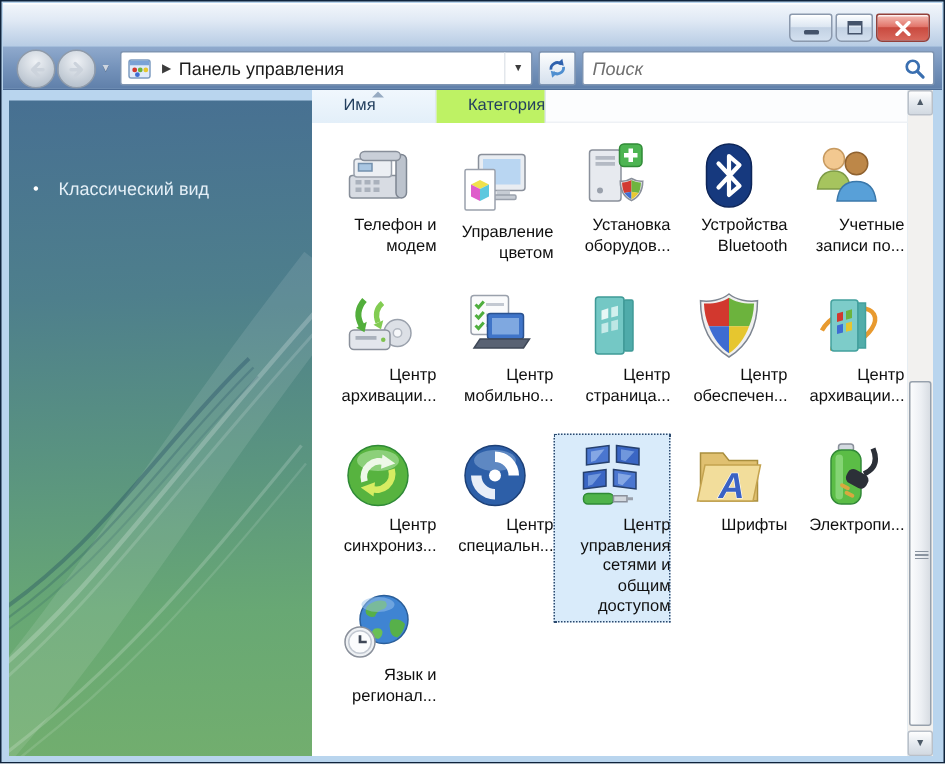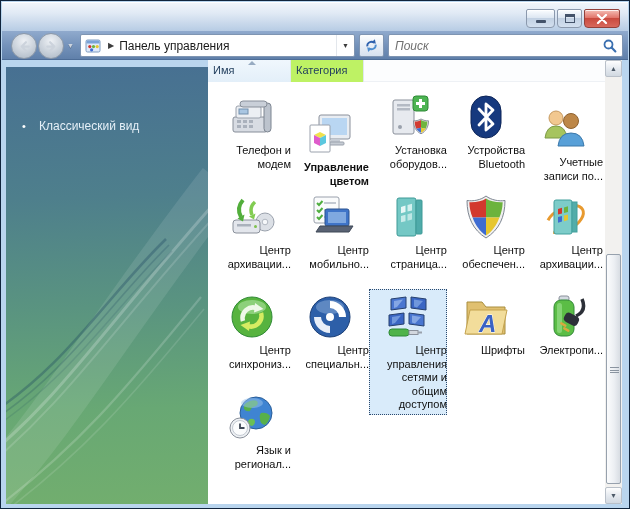--- a/index.html
+++ b/index.html
@@ -46,21 +46,21 @@
     background:linear-gradient(178deg,#477092 0%,#4e7f8c 30%,#5a9480 55%,#68a874 78%,#72ae6e 100%);}
   .sidebar svg.aurora{position:absolute;left:0;top:0;pointer-events:none;}
   .side-item{position:absolute;left:33px;width:152px;font-size:12px;line-height:16px;color:#d5e5ef;cursor:pointer;}
   .side-item.first{top:17px;}
   .side-item.second{top:51px;color:#e4eff7;}
   .side-bullet{position:absolute;left:16px;top:51px;color:#ffffff;font-size:11px;line-height:16px;}
 
   
   .main{position:absolute;left:207px;top:59px;width:397px;height:444px;background:#ffffff;overflow:hidden;}
   .colheaders{position:absolute;left:0;top:0;right:0;height:22px;background:#fcfdfe;border-bottom:1px solid #eef1f5;display:flex;}
-  .colcell{height:22px;font-size:11px;color:#24405f;padding:4px 0 0 5px;border-right:1px solid #dfe7ef;position:relative;cursor:pointer;}
+  .colcell{height:22px;font-size:11px;color:#24405f;padding:4px 0 0 21px;border-right:1px solid #dfe7ef;position:relative;cursor:pointer;}
   .colcell.sorted{width:83px;background:linear-gradient(#f0f7fd,#e3eff9);}
   .colcell.plain{width:73px;background:#bef264;}
   .sortarrow{position:absolute;top:1px;left:40px;width:0;height:0;border-left:4px solid transparent;border-right:4px solid transparent;border-bottom:4px solid #97abc2;}
   .grid{position:absolute;left:5px;top:29px;right:0;bottom:0;}
   .tile{position:absolute;width:78px;text-align:right;cursor:pointer;padding-top:2px;}
   .tile .ticon{display:block;width:48px;height:48px;margin:2px auto 3px auto;}
   .tile .ticon svg{width:48px;height:48px;display:block;}
   .tile .tlabel{font-size:11px;line-height:13.5px;color:#0f0f0f;}
   .tile.selected{background:#d9ebfa;outline:1px dotted #2c4a6e;outline-offset:-1px;padding-bottom:3px;}
 
@@ -181,21 +181,21 @@
               <rect x="21" y="32" width="4" height="3" fill="#aab1bc"></rect>
               <rect x="36" y="10" width="7" height="29" rx="3.5" fill="#bcc3cd" stroke="#7d8591"></rect>
               <rect x="12" y="8" width="27" height="6" rx="3" fill="#c9cfd8" stroke="#878e99"></rect>
             </svg>
           </span>
           <div class="tlabel">
             <div>Телефон и</div>
             <div>модем</div>
           </div>
         </div>
-        <div class="tile" style="left: 78px; top: 17px; font-weight: bold;">
+        <div class="tile" style="left: 78px; top: 5px;">
           <span class="ticon">
             <svg viewBox="0 0 48 48">
               <rect x="13" y="5" width="31" height="24" rx="2" fill="#e9edf2" stroke="#8a909b"></rect>
               <rect x="16" y="8" width="25" height="17" fill="#b9d6f2"></rect>
               <rect x="25" y="29" width="9" height="3" fill="#c6ccd4"></rect>
               <rect x="21" y="32" width="17" height="3" rx="1" fill="#c6ccd4" stroke="#9aa1ac"></rect>
               <rect x="4" y="15" width="20" height="27" rx="1" fill="#ffffff" stroke="#9aa1ac"></rect>
               <polygon points="8,25 14,22 20,25 14,28" fill="#f0e14c"></polygon>
               <polygon points="8,25 14,28 14,36 8,33" fill="#df5ccb"></polygon>
               <polygon points="20,25 14,28 14,36 20,33" fill="#5cc8df"></polygon>
@@ -233,21 +233,21 @@
             <svg viewBox="0 0 48 48">
               <rect x="9" y="3" width="30" height="42" rx="15" fill="#16397e" stroke="#0d2558"></rect>
               <path d="M17 16 L31 31 L24 37 L24 11 L31 17 L17 32" fill="none" stroke="#ffffff" stroke-width="2.8" stroke-linecap="round" stroke-linejoin="round"></path>
             </svg>
           </span>
           <div class="tlabel">
             <div>Устройства</div>
             <div>Bluetooth</div>
           </div>
         </div>
-        <div class="tile" style="left: 312px; top: 12px;">
+        <div class="tile" style="left: 312px; top: 0px;">
           <span class="ticon">
             <svg viewBox="0 0 48 48">
               <circle cx="16" cy="13" r="7" fill="#f2c890" stroke="#c79a60"></circle>
               <path d="M5 33 q1.5 -12 11 -12 q9.5 0 11 12 z" fill="#a6c45e" stroke="#7d9a47"></path>
               <circle cx="31" cy="16" r="7.5" fill="#bd8748" stroke="#8f6230"></circle>
               <path d="M18 41 q1.5 -13 13 -13 q11.5 0 13 13 z" fill="#58a0d8" stroke="#3b78aa"></path>
             </svg>
           </span>
           <div class="tlabel">
             <div>Учетные</div>

